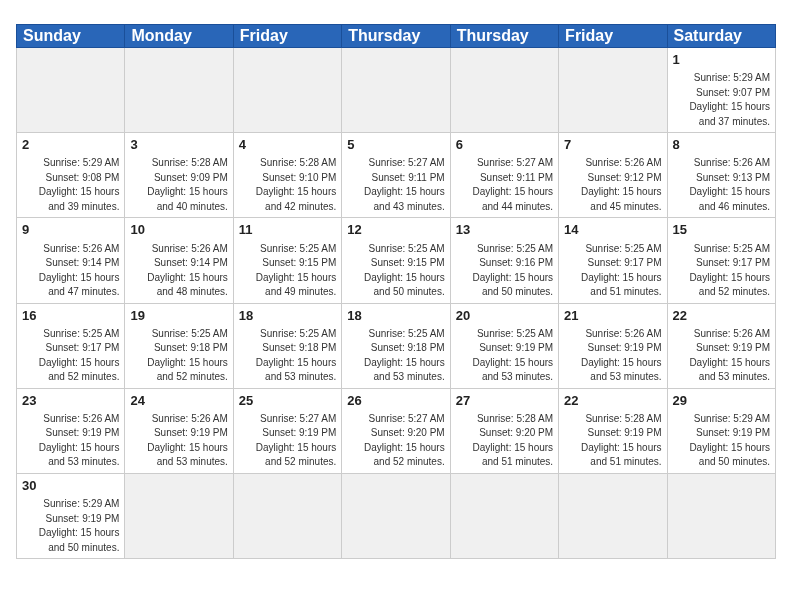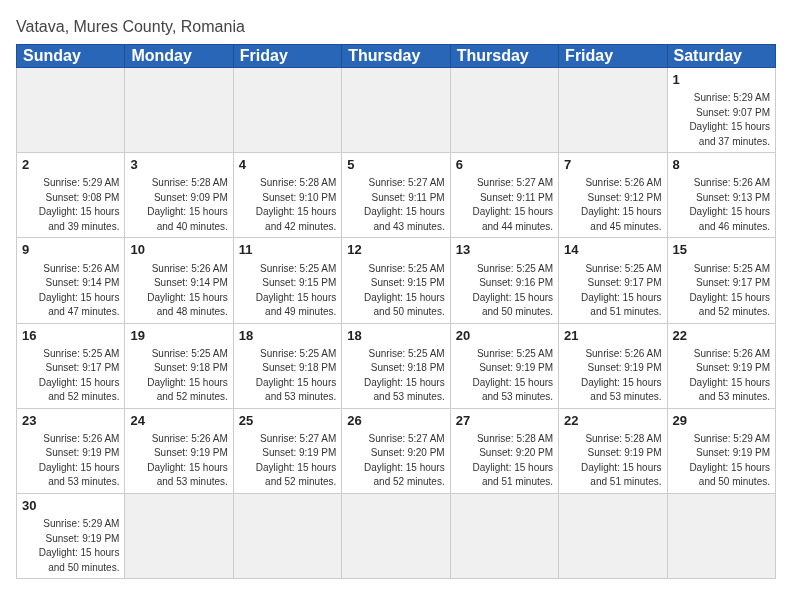--- a/index.html
+++ b/index.html
@@ -98,21 +98,20 @@
     }
     .last-row td {
       min-height: 60px;
     }
   </style>
 </head>
 <body>
 
 <div class="header-section">
   <div class="title-area">
-    <div class="subtitle">Vatava, Mures County, Romania</div>
   </div>
 </div>
 
 <table class="calendar">
   <thead>
     <tr>
       <th>Sunday</th>
       <th>Monday</th>
       <th>Friday</th>
       <th>Thursday</th>

